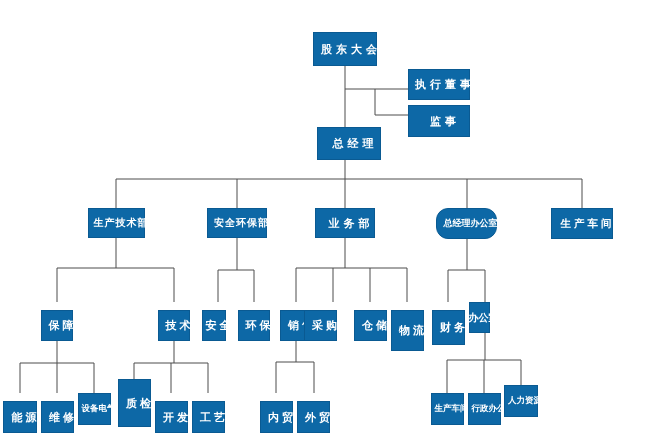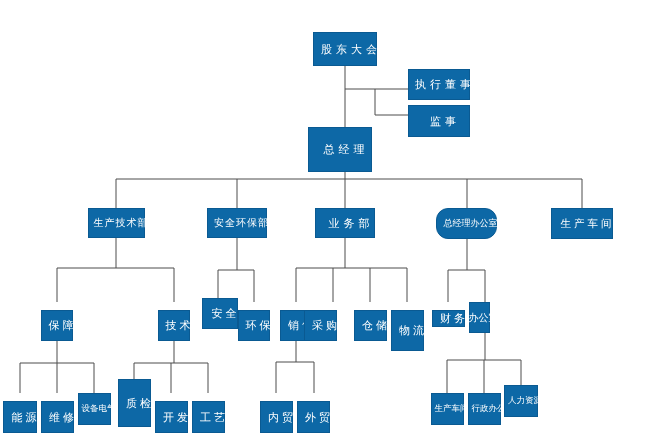--- a/index.html
+++ b/index.html
@@ -19,21 +19,21 @@
     position: absolute;
     left: 0; top: 0;
     width: 660px; height: 440px;
   }
   .node {
     position: absolute;
     box-sizing: border-box;
     background: #0d68a6;
     border: 1px solid #0a5a92;
     color: #ffffff;
-    font-weight: normal;
+    font-weight: bold;
     display: flex;
     align-items: center;
     justify-content: center;
     white-space: nowrap;
     overflow: visible;
     padding-left: 8px;
   }
   .n-sp  { font-size: 11px;   letter-spacing: 4px; text-indent: 4px; }   
   .n-sp4 { font-size: 10.5px; letter-spacing: 3px; text-indent: 3px; }   
   .n-5   { font-size: 10px;   letter-spacing: 1px; text-indent: 1px; }   
@@ -58,37 +58,37 @@
     <path class="cline" d="M467,239 L467,270 M448,270 L485,270 M448,270 L448,302 M485,270 L485,302"></path>
     <path class="cline" d="M57,333 L57,363 M20,363 L94,363 M20,363 L20,393 M57,363 L57,393 M94,363 L94,393"></path>
     <path class="cline" d="M174,333 L174,363 M134,363 L208,363 M134,363 L134,393 M171,363 L171,393 M208,363 L208,393"></path>
     <path class="cline" d="M296,333 L296,362 M276,362 L314,362 M276,362 L276,393 M314,362 L314,393"></path>
     <path class="cline" d="M485,333 L485,360 M447,360 L521,360 M447,360 L447,393 M484,360 L484,393 M521,360 L521,393"></path>
   </svg>
 
   <div class="node n-sp" style="left:313px;top:32px;width:64px;height:34px">股东大会</div>
   <div class="node n-sp" style="left:408px;top:69px;width:62px;height:31px">执行董事</div>
   <div class="node n-sp" style="left:408px;top:105px;width:62px;height:32px">监事</div>
-  <div class="node n-sp" style="left:308px;top:127px;width:64px;height:45px">总经理</div>
+  <div class="node n-sp" style="left:317px;top:127px;width:64px;height:33px">总经理</div>
 
   <div class="node n-5" style="left:88px;top:208px;width:57px;height:30px">生产技术部</div>
   <div class="node n-5" style="left:207px;top:208px;width:60px;height:30px">安全环保部</div>
   <div class="node n-sp" style="left:315px;top:208px;width:60px;height:30px">业务部</div>
   <div class="node n-6" style="left:436px;top:208px;width:61px;height:31px">总经理办公室</div>
   <div class="node n-sp4" style="left:551px;top:208px;width:62px;height:31px">生产车间</div>
 
   <div class="node n-2s" style="left:41px;top:302px;width:32px;height:31px">保障</div>
   <div class="node n-2s" style="left:158px;top:302px;width:32px;height:31px">技术</div>
-  <div class="node n-2s" style="left:202px;top:290px;width:36px;height:31px">安全</div>
+  <div class="node n-2s" style="left:202px;top:302px;width:24px;height:31px">安全</div>
   <div class="node n-2s" style="left:238px;top:302px;width:32px;height:31px">环保</div>
   <div class="node n-2s" style="left:280px;top:302px;width:33px;height:31px">销售</div>
   <div class="node n-2s" style="left:304px;top:302px;width:33px;height:31px">采购</div>
   <div class="node n-2s" style="left:354px;top:302px;width:33px;height:31px">仓储</div>
   <div class="node n-2s" style="left:391px;top:302px;width:33px;height:41px">物流</div>
-  <div class="node n-2s" style="left:432px;top:302px;width:33px;height:17px">财务</div>
+  <div class="node n-2s" style="left:432px;top:302px;width:33px;height:35px">财务</div>
   <div class="node n-3t" style="left:469px;top:302px;width:21px;height:31px">办公室</div>
 
   <div class="node n-2s" style="left:3px;top:393px;width:34px;height:32px">能源</div>
   <div class="node n-2s" style="left:41px;top:393px;width:33px;height:32px">维修</div>
   <div class="node n-4t" style="left:78px;top:393px;width:33px;height:32px">设备电气</div>
   <div class="node n-2s" style="left:118px;top:371px;width:33px;height:48px">质检</div>
   <div class="node n-2s" style="left:155px;top:393px;width:33px;height:32px">开发</div>
   <div class="node n-2s" style="left:192px;top:393px;width:33px;height:32px">工艺</div>
   <div class="node n-2s" style="left:260px;top:393px;width:33px;height:32px">内贸</div>
   <div class="node n-2s" style="left:297px;top:393px;width:33px;height:32px">外贸</div>

